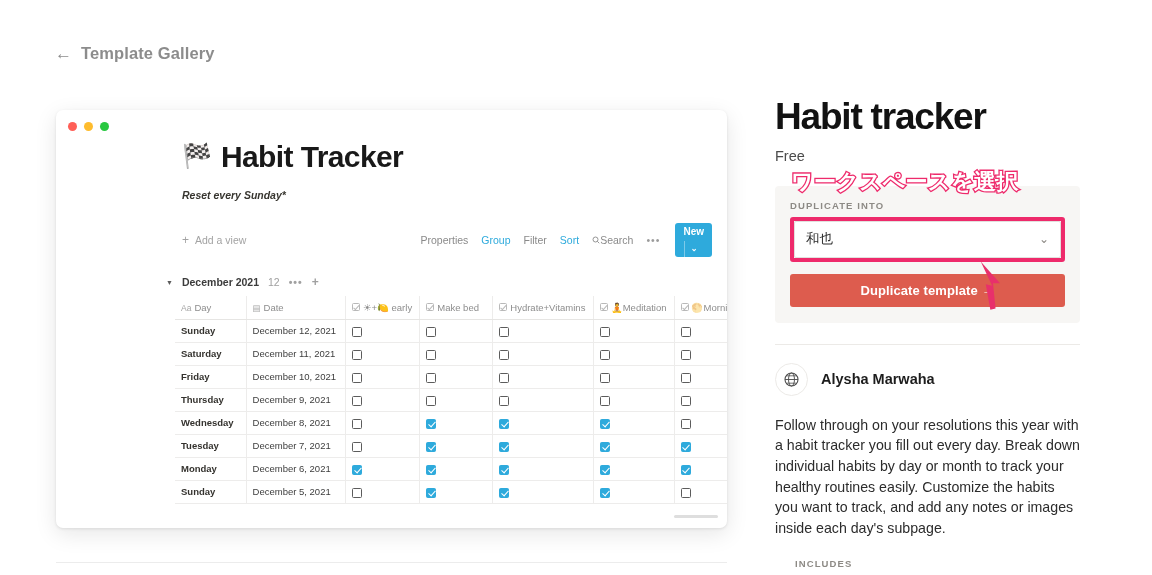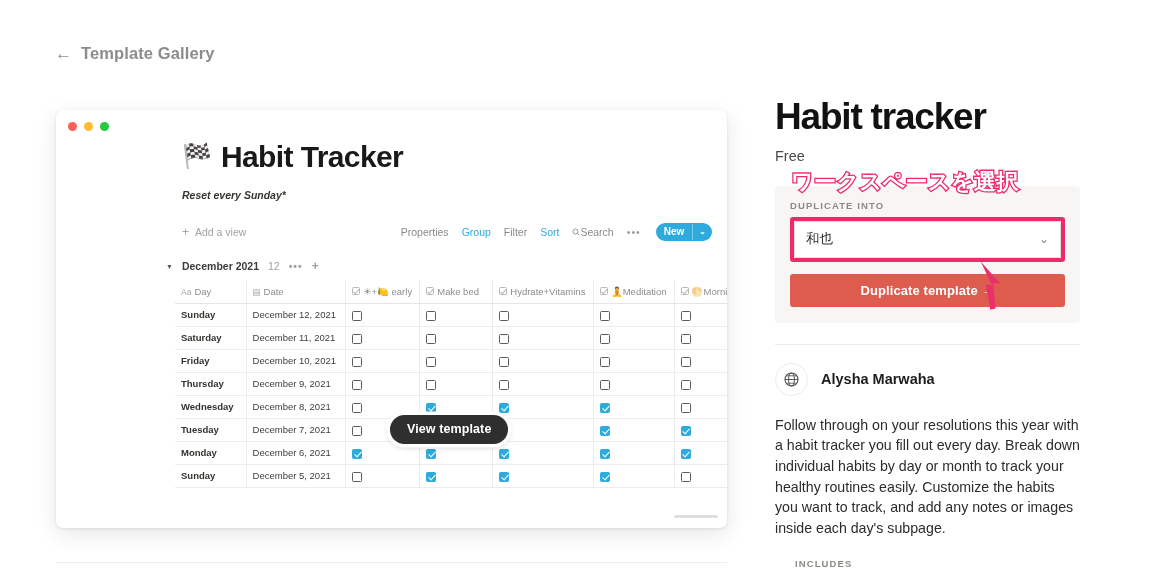--- a/index.html
+++ b/index.html
@@ -54,23 +54,23 @@
     width: 530px;
   }
   .add-view { display: flex; align-items: center; gap: 6px; color: #a3a3a3; }
   .add-view .plus { font-size: 12px; }
   .tb-right { margin-left: auto; display: flex; align-items: center; gap: 13px; }
   .tb-item { color: #8a8a8a; white-space: nowrap; }
   .tb-item.active { color: #2eaadc; }
   .tb-item.search { display: flex; align-items: center; }
   .tb-dots { color: #9b9b9b; letter-spacing: 1px; }
   .new-btn {
-    background: #2eaadc; color: #fff; border-radius: 9px;
+    background: #2eaadc; color: #fff; border-radius: 3px;
     display: flex; align-items: center; font-weight: 600; font-size: 10px;
-    overflow: hidden; margin-left: 2px;
+    overflow: hidden; margin-left: 2px; flex-direction: column;
   }
   .new-btn .lbl { padding: 3px 8px 4px; }
   .new-btn .cv {
     padding: 3px 6px 4px; border-left: 1px solid rgba(255,255,255,.38); font-size: 8px;
   }
 
   
   .group-head {
     margin-left: 110px; margin-top: 18px;
     display: flex; align-items: center; gap: 9px;
@@ -381,21 +381,20 @@
               <td class="col-chk"><span class="chk on"></span></td>
               <td class="col-chk"><span class="chk on"></span></td>
               <td class="col-chk"><span class="chk"></span></td>
             </tr>
           </tbody>
       </table>
 
       <div class="scroll-nub"></div>
     </div>
 
-    <div class="view-pill">View template</div>
   </div>
 
   <div class="bottom-divider"></div>
 
   <div class="right">
     <div class="tpl-title">Habit tracker</div>
     <div class="tpl-price">Free</div>
 
     <div class="dup-card">
       <div class="dup-label">DUPLICATE INTO</div>

